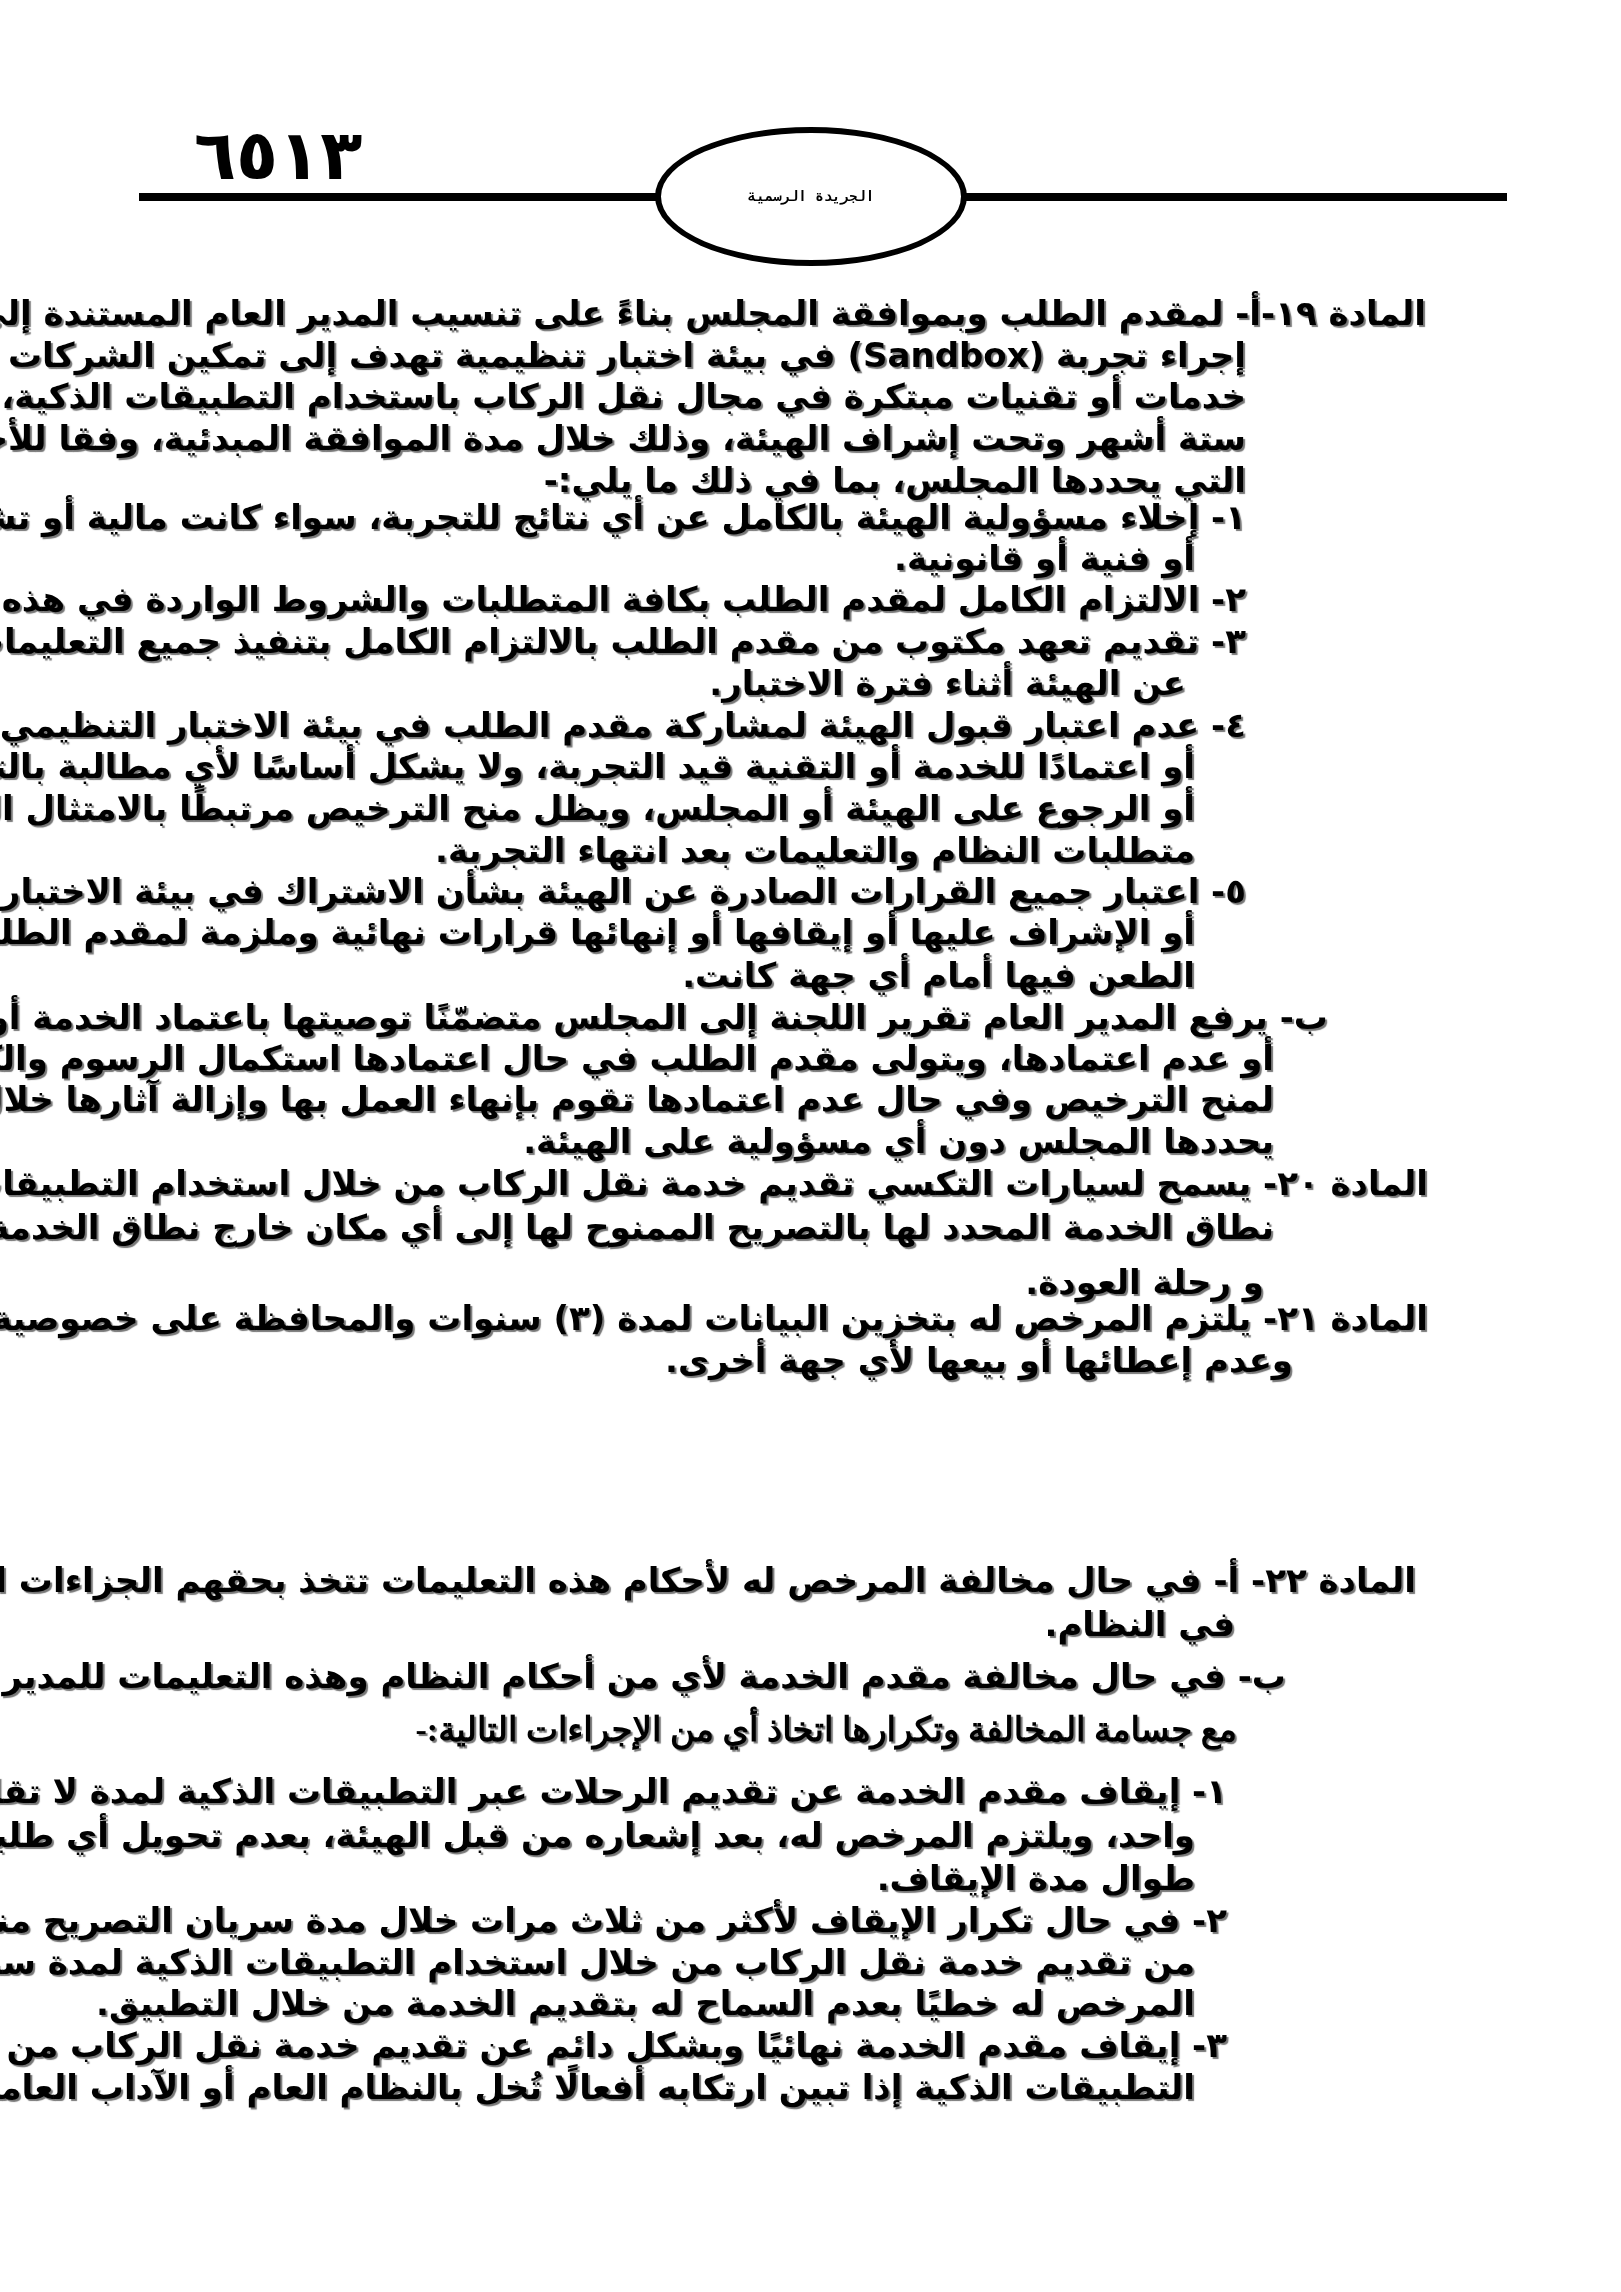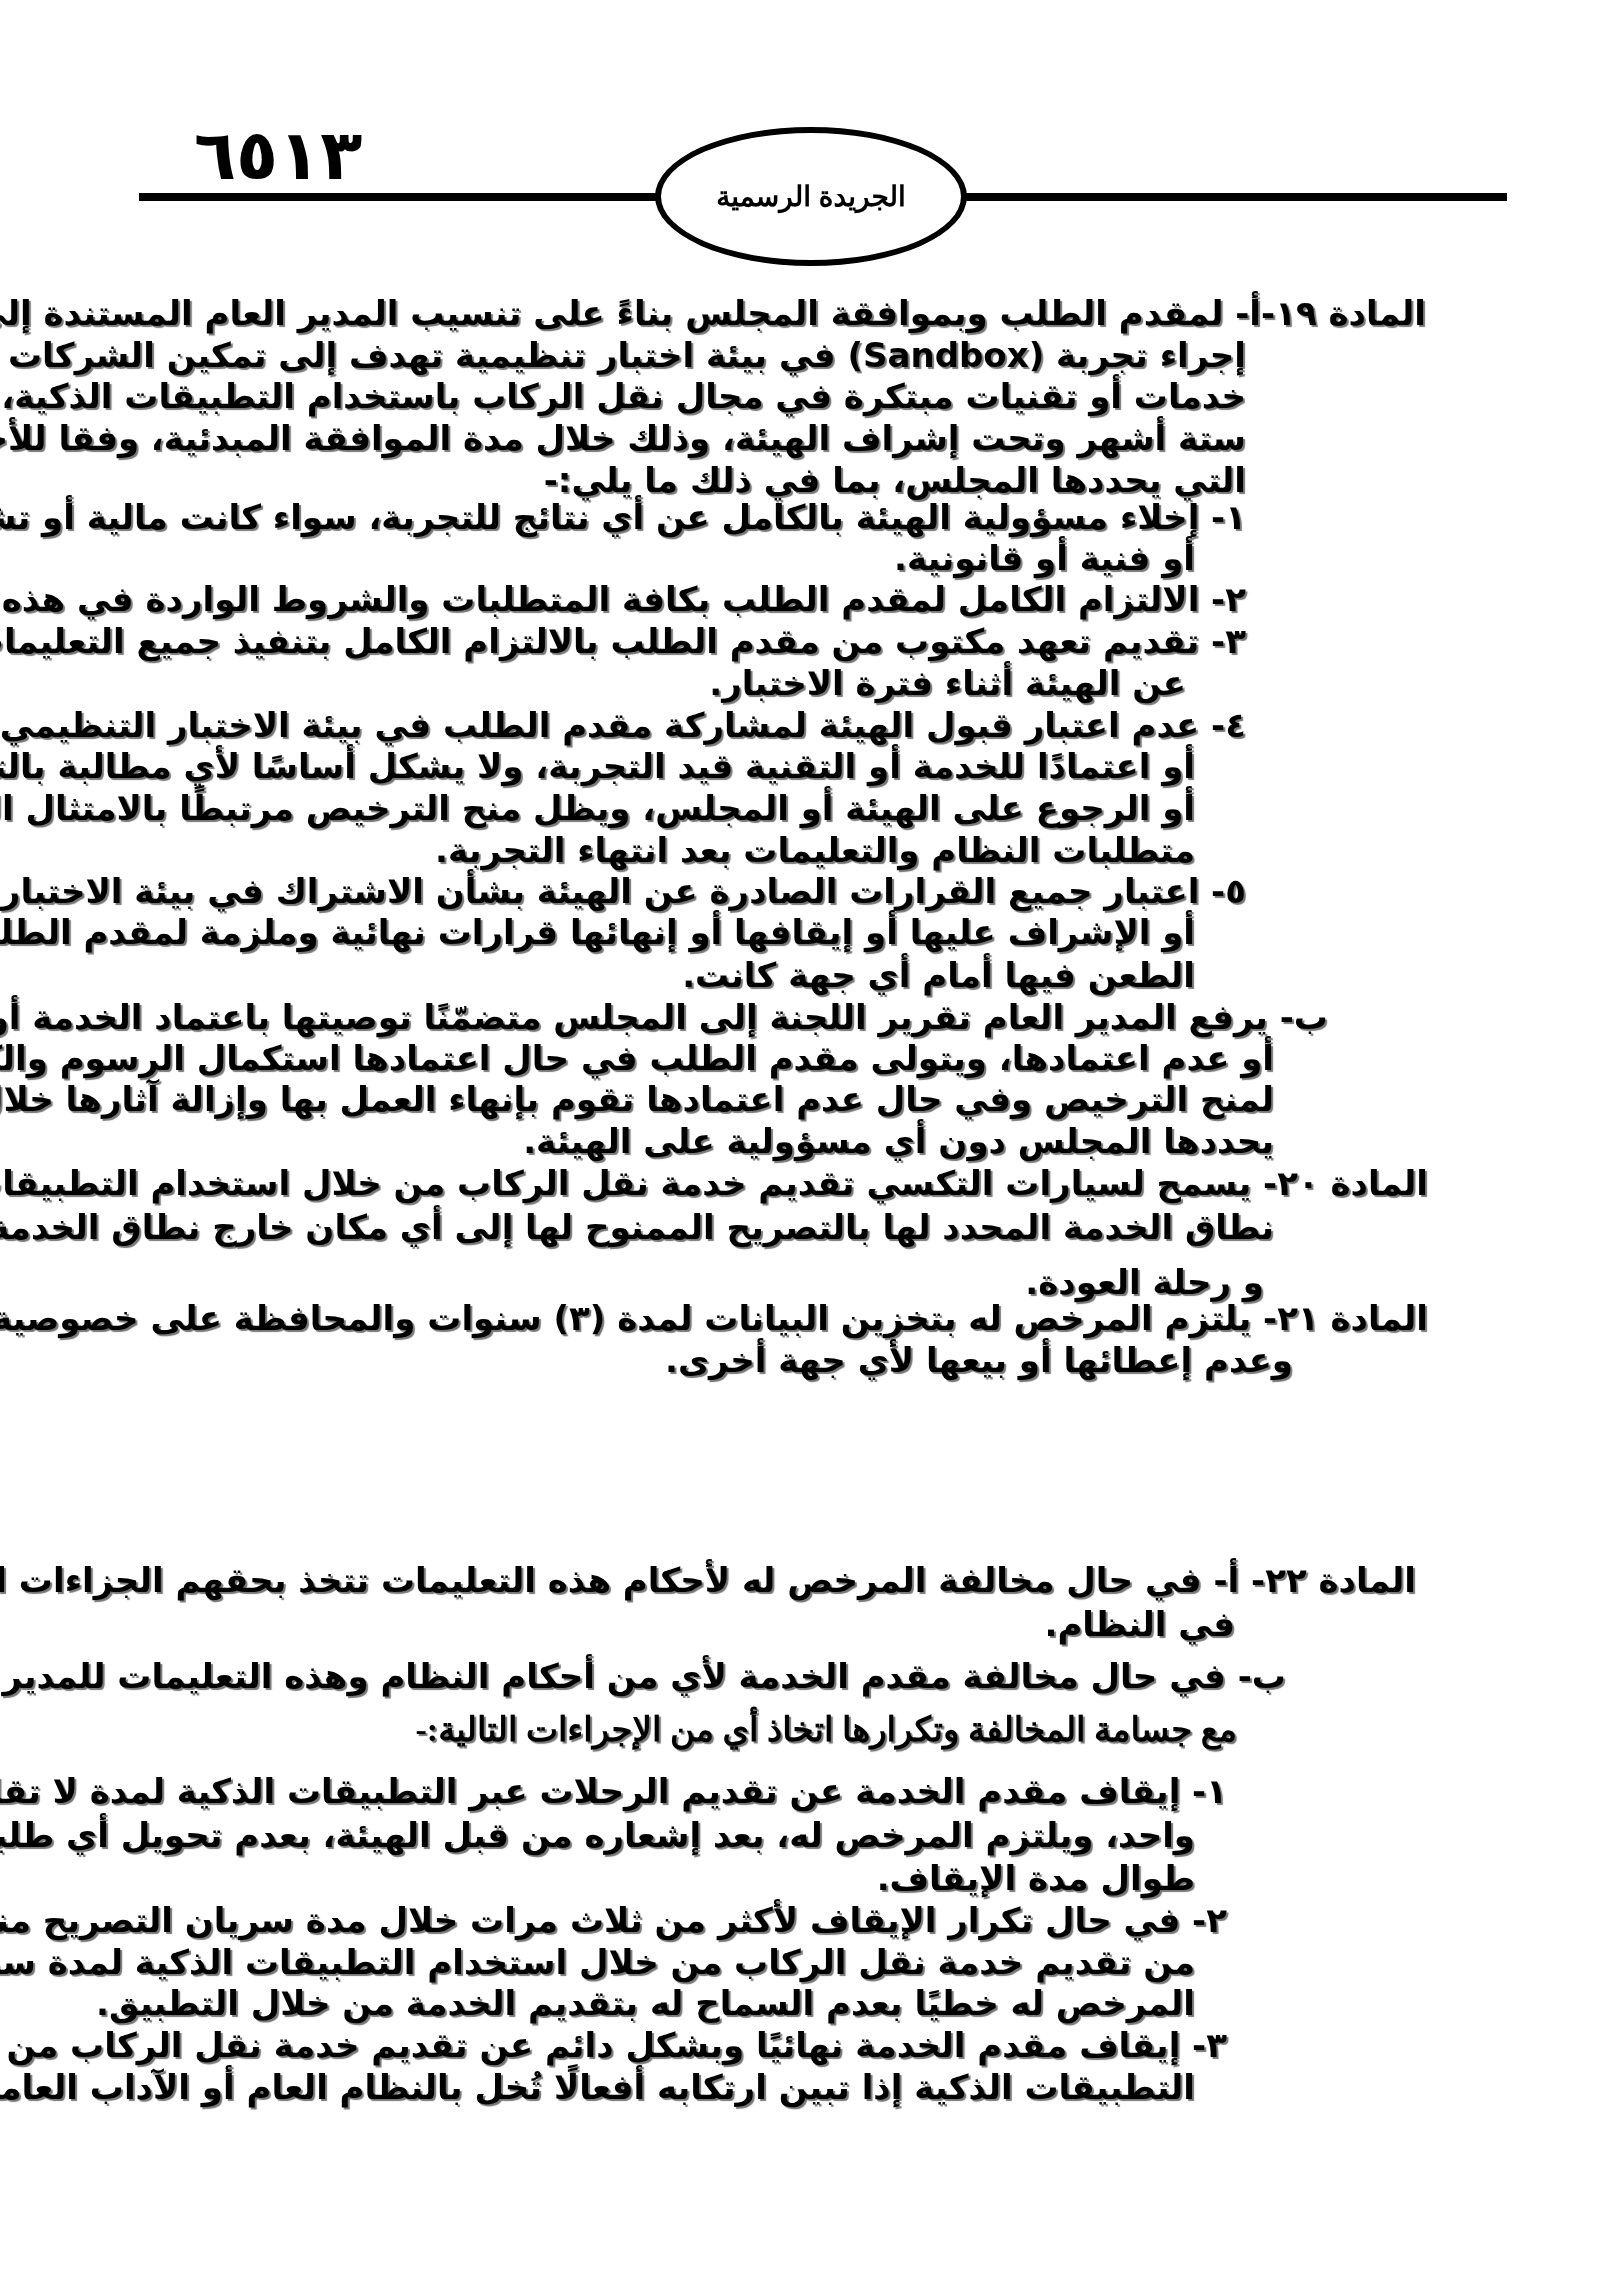--- a/index.html
+++ b/index.html
@@ -7,21 +7,21 @@
          font-family: "DejaVu Sans", "Liberation Sans", sans-serif; color: #000; }
   .page-number { position: absolute; left: 194px; top: 125px; width: 142px; height: 61px;
                  font-size: 69px; font-weight: bold; line-height: 61px; text-align: center;
                  font-family: "DejaVu Sans", sans-serif; letter-spacing: 2px; }
   .rule { position: absolute; top: 193px; height: 7.8px; background: #000; }
   .rule-left { left: 139px; width: 521px; }
   .rule-right { left: 963px; width: 544px; }
   .emblem { position: absolute; left: 655px; top: 127px; width: 312px; height: 139px;
             border: 6.9px solid #000; border-radius: 50%; box-sizing: border-box; background: #fff;
             display: flex; align-items: center; justify-content: center; }
-  .emblem span { font-size: 28px; font-weight: bold; direction: rtl; font-family: Liberation Sans, sans-serif; }
+  .emblem span { font-size: 14px; font-weight: bold; direction: rtl; font-family: Liberation Mono, monospace; }
   .line { position: absolute; direction: rtl; unicode-bidi: plaintext; white-space: nowrap;
           font-size: 34px; font-weight: bold; height: 39px; line-height: 39px;
           text-shadow: 2px 2px 1px #777; font-family: "DejaVu Sans", sans-serif; }
   .just { text-align: justify; text-align-last: justify; }
   .start { text-align: right; }
 </style>
 </head>
 <body>
 
 <div class="page-number">٦٥١٣</div>

